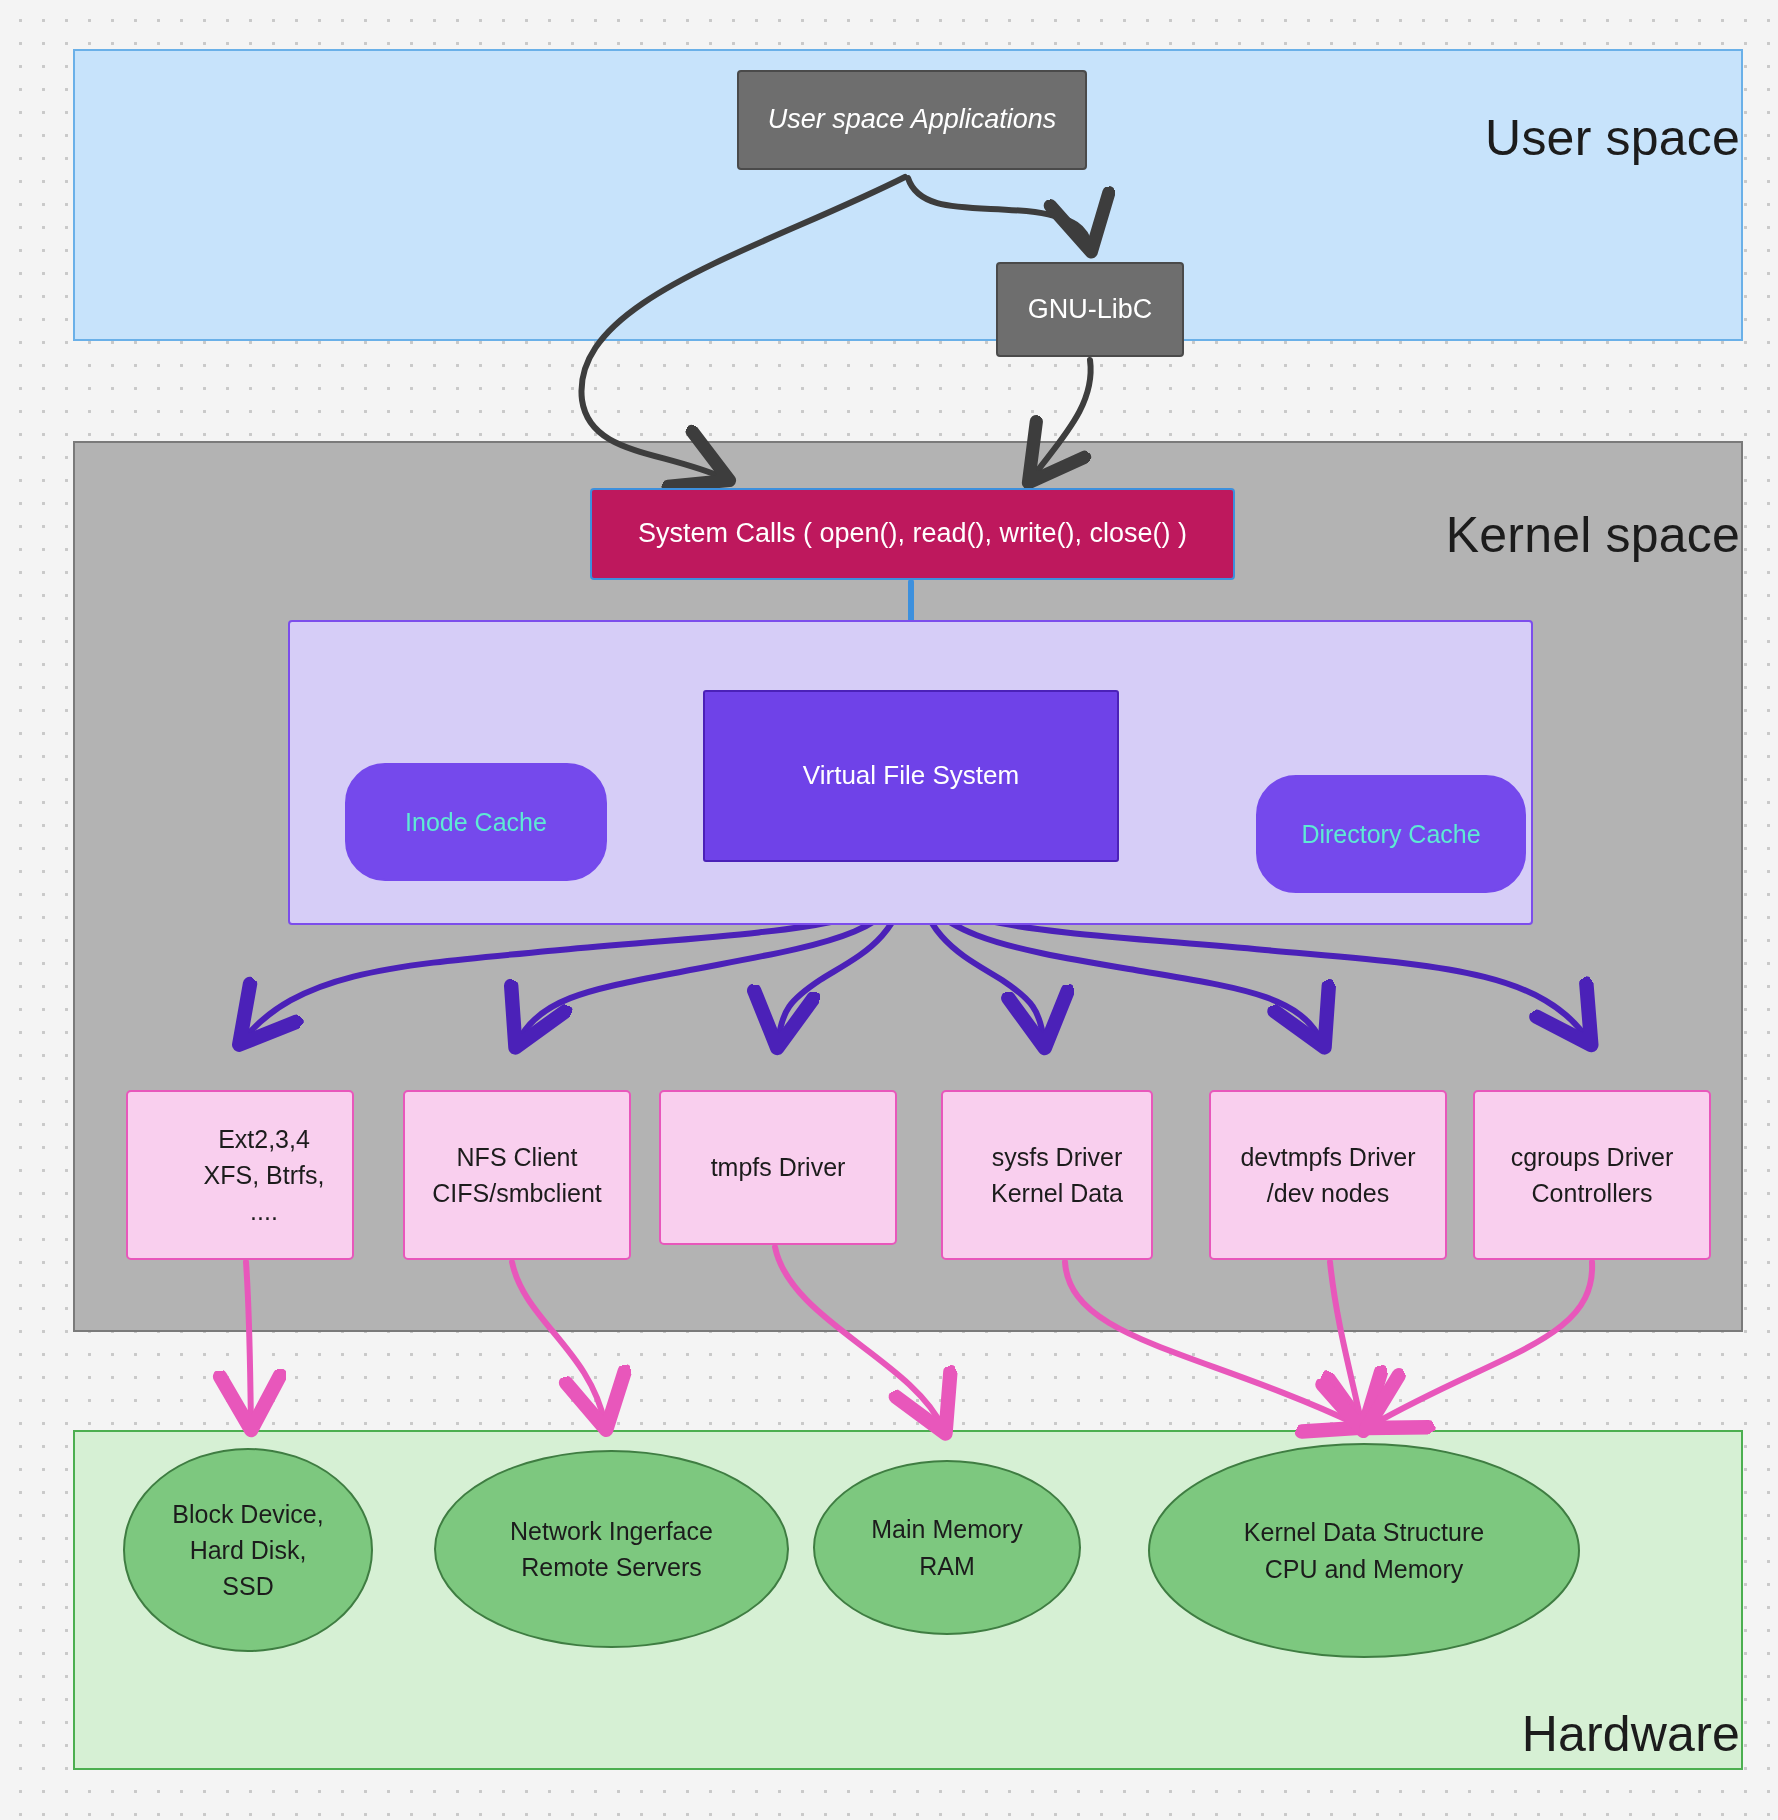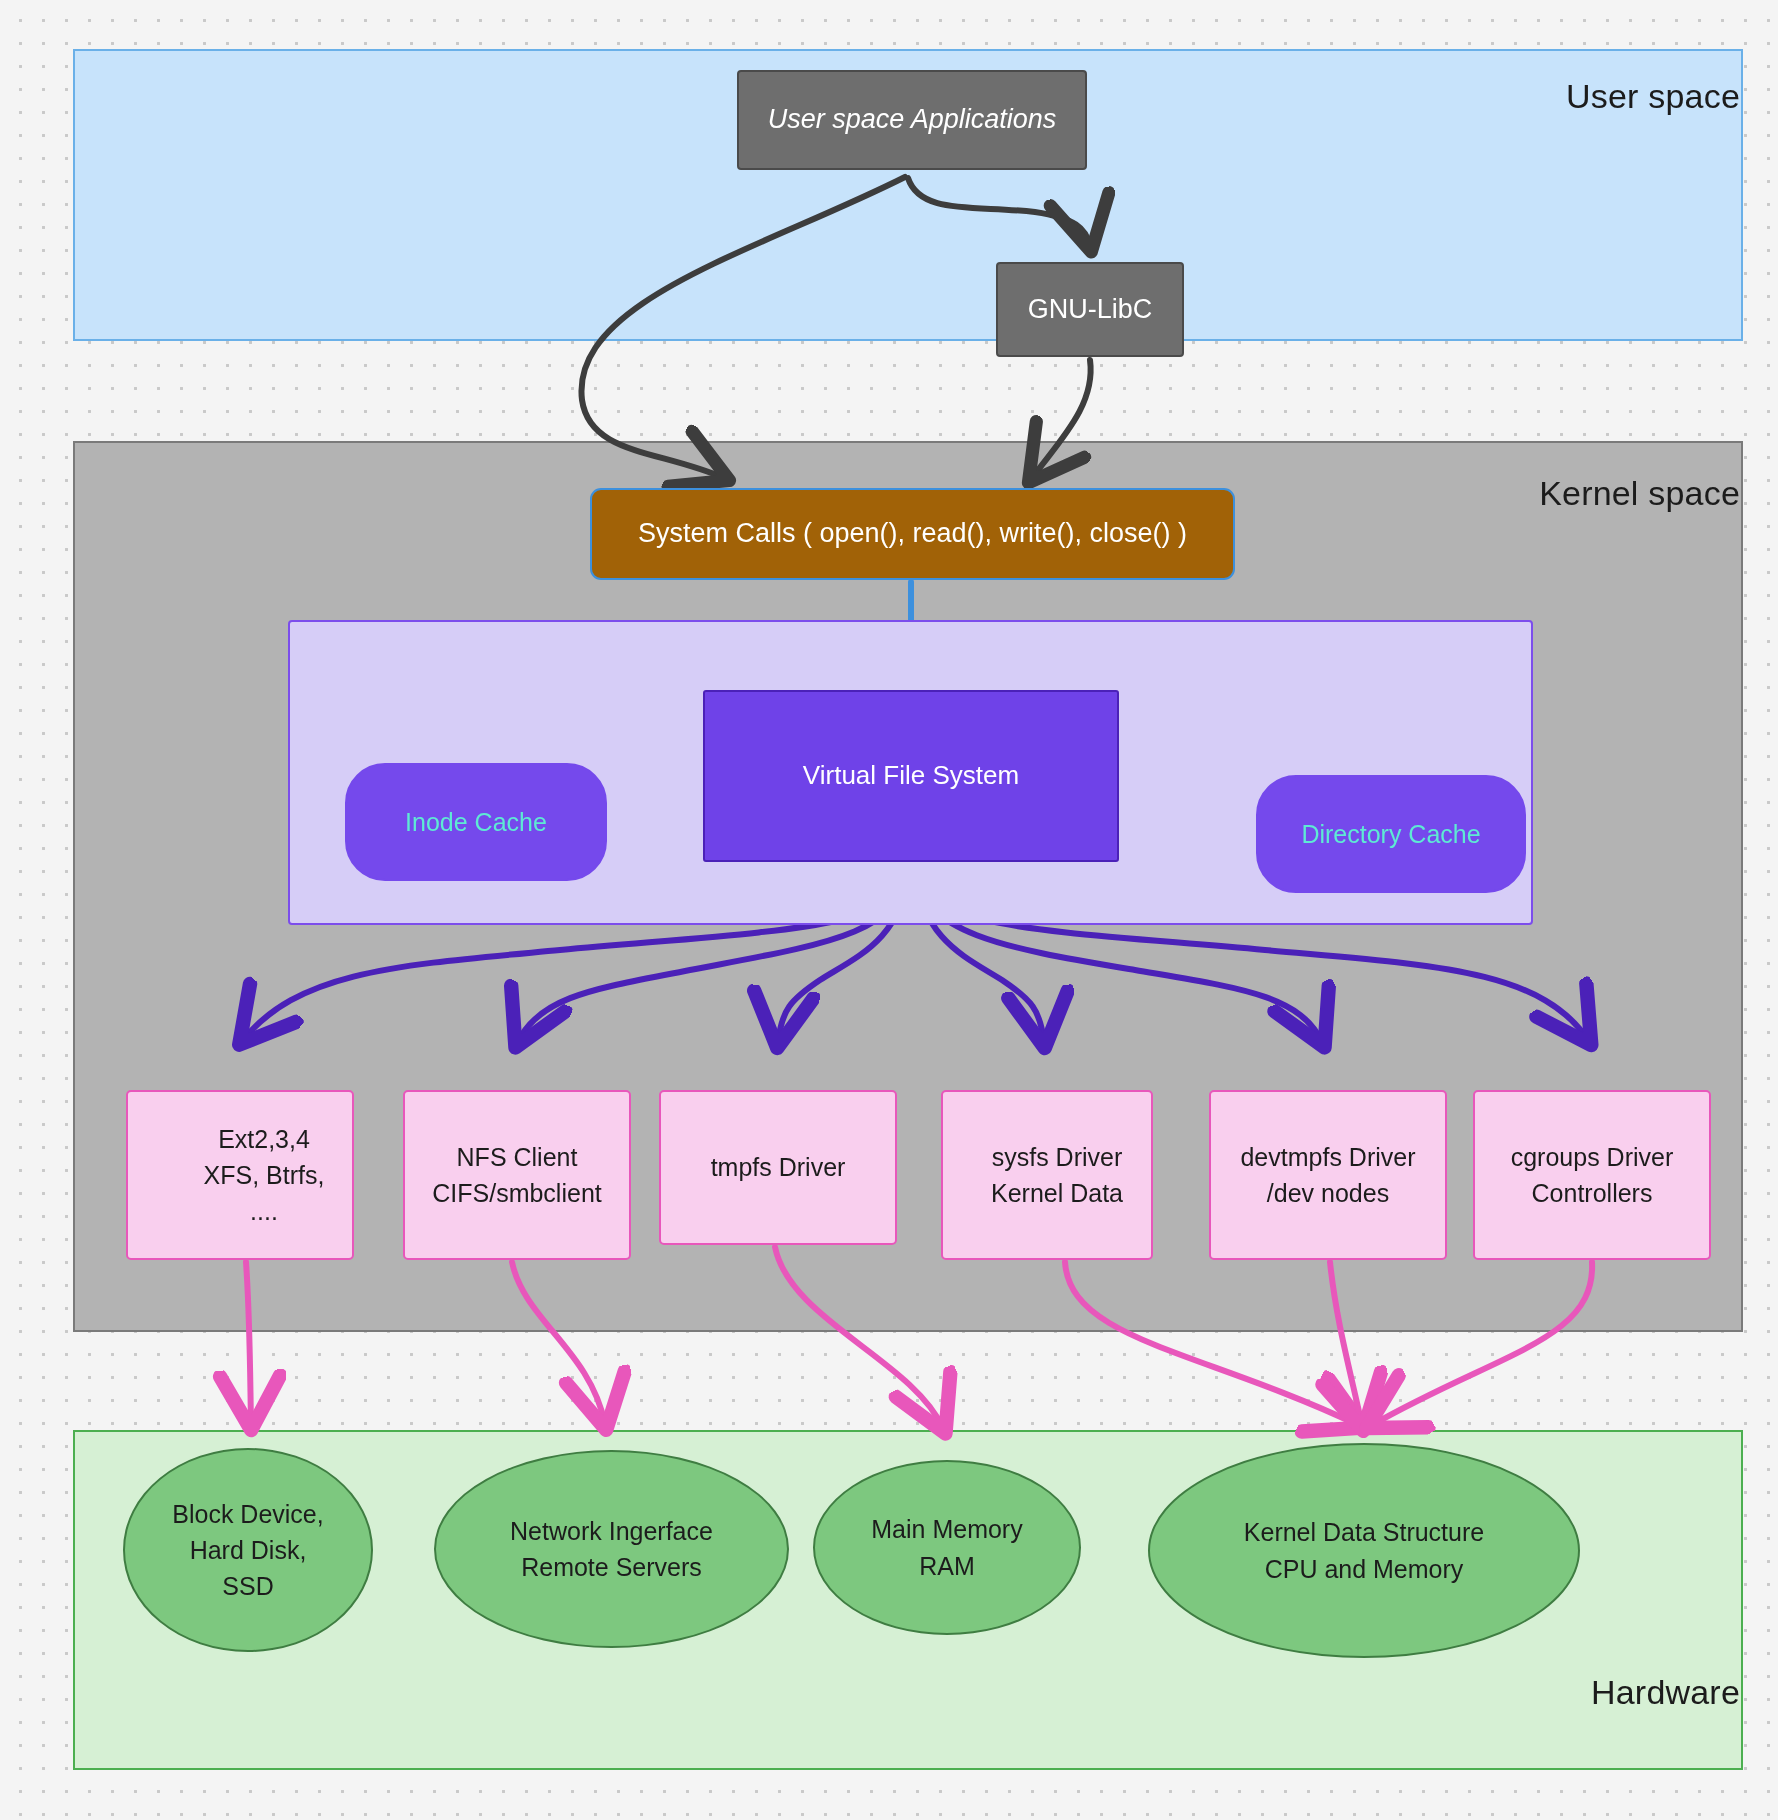--- a/index.html
+++ b/index.html
@@ -22,24 +22,25 @@
     position: absolute;
     inset: 0;
   }
   
   .zone {
     position: absolute;
     box-sizing: border-box;
   }
   .zone-label {
     position: absolute;
-    font-size: 34px;
+    font-size: 50px;
     color: #1c1c1c;
     letter-spacing: 0.2px;
     white-space: nowrap;
+    margin-top: 32px;
   }
   #zone-user {
     left: 73px; top: 49px; width: 1670px; height: 292px;
     background: #c7e3fb;
     border: 2px solid #6ab0e8;
   }
   #zone-kernel {
     left: 73px; top: 441px; width: 1670px; height: 891px;
     background: #b3b3b3;
     border: 2px solid #7a7a7a;
@@ -73,23 +74,23 @@
     border-radius: 4px;
     color: #ffffff;
     font-size: 27px;
   }
   #n-apps { left: 737px; top: 70px; width: 350px; height: 100px; font-style: italic; }
   #n-libc { left: 996px; top: 262px; width: 188px; height: 95px; }
 
   
   #n-syscalls {
     left: 590px; top: 488px; width: 645px; height: 92px;
-    background: #a16207;
+    background: #be185d;
     border: 2px solid #3d90dd;
-    border-radius: 11px;
+    border-radius: 4px;
     color: #ffffff;
     font-size: 27px;
   }
 
   
   #vfs-container {
     left: 288px; top: 620px; width: 1245px; height: 305px;
     background: #d6cdf7;
     border: 2px solid #7c4dec;
     border-radius: 4px;

